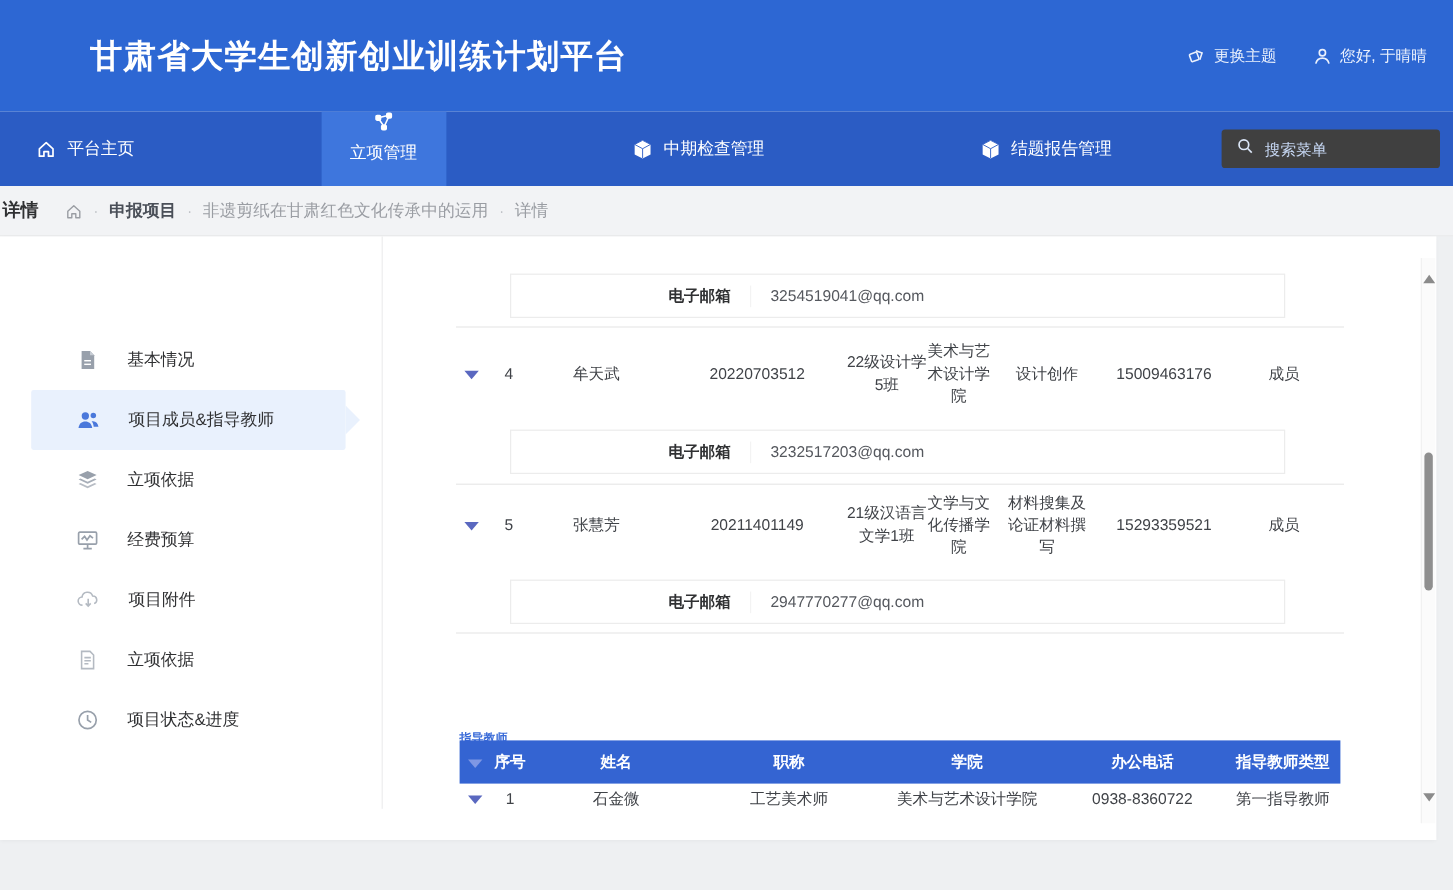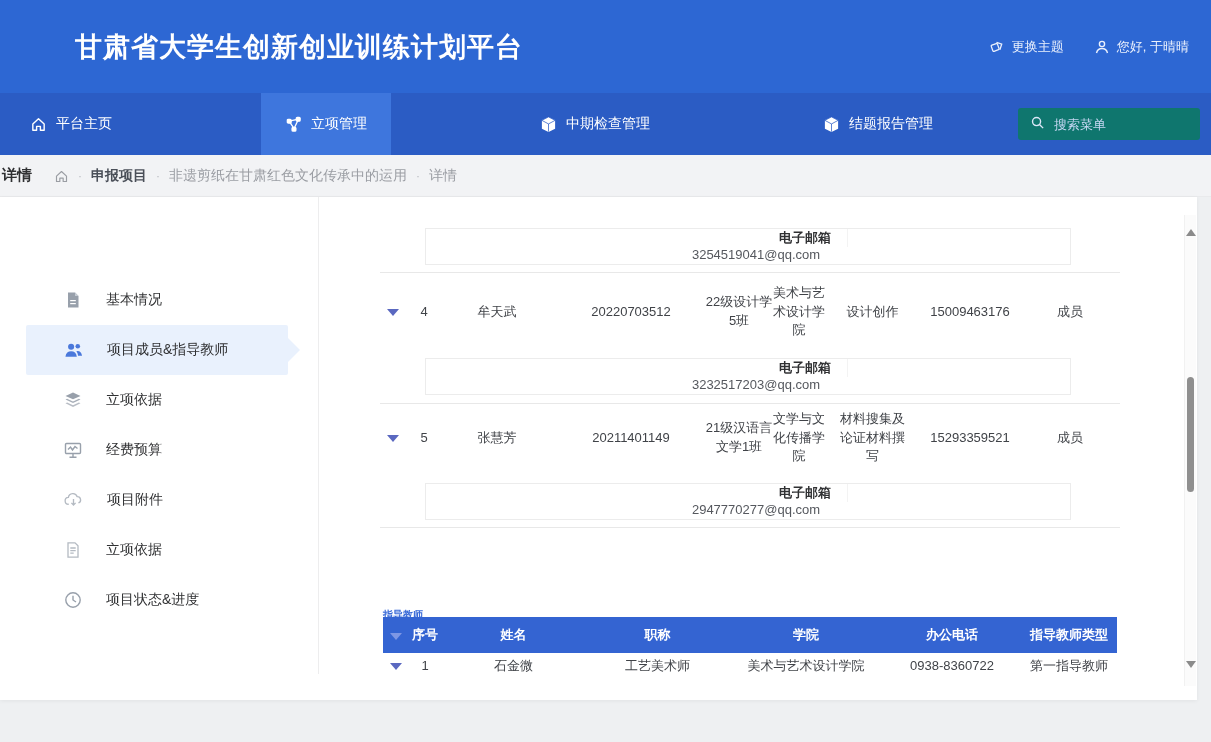--- a/index.html
+++ b/index.html
@@ -24,25 +24,25 @@
 
   
   .nav-bar{
     height:62px; background:#2b5cc4;
     display:flex; align-items:stretch; padding-left:6px; position:relative;justify-content:space-between;
   }
   .nav-item{
     display:flex; align-items:center; gap:9px;
     padding:0 24px; color:#fff; font-size:14px; cursor:pointer; white-space:nowrap;
   }
-  .nav-item.active{ background:#3e76dd; }
+  .nav-item.active{ background:#3e76dd;flex-direction:column; }
   .nav-item svg{ display:block; }
   .search-box{
     position:absolute; right:11px; top:15px;
-    width:182px; height:32px; background:#0f766e; border-radius:3px;
+    width:182px; height:32px; background:#404040; border-radius:3px;
     display:flex; align-items:center; padding:0 12px; gap:9px;
   }
   .search-box input{
     background:transparent; border:none; outline:none;
     color:#e3ecfb; font-size:13px; width:120px;
     font-family:"Liberation Sans","DejaVu Sans",sans-serif;
   }
   .search-box input::placeholder{ color:#c6d7f3; }
 
   
@@ -78,21 +78,21 @@
     content:""; position:absolute; right:-12px; top:50%; transform:translateY(-50%);
     border-top:12px solid transparent; border-bottom:12px solid transparent;
     border-left:12px solid #e9f1fd;
   }
 
   
   .main-area{ position:absolute; left:375px; top:0; width:745px; height:503px; overflow:hidden; }
 
   .email-box{
     position:absolute; left:50px; width:646px; height:37px;
-    border:1px solid #ececec; background:#fff; display:flex; align-items:center; font-size:13px;flex-direction:column;
+    border:1px solid #ececec; background:#fff; display:flex; align-items:center; font-size:13px;
   }
   .email-box .lbl{ width:200px; text-align:right; padding-right:16px; font-weight:bold; color:#303133; border-right:1px solid #f3f3f3; }
   .email-box .val{ padding-left:16px; color:#55585e; }
   .email-box.pos1{ top:31px; }
   .email-box.pos2{ top:161px; }
   .email-box.pos3{ top:286px; }
 
   .hr{ position:absolute; left:5px; width:740px; height:1px; background:#e8e8e8; }
   .hr.h1{ top:75px; } .hr.h2{ top:206px; } .hr.h3{ top:330px; }
 

